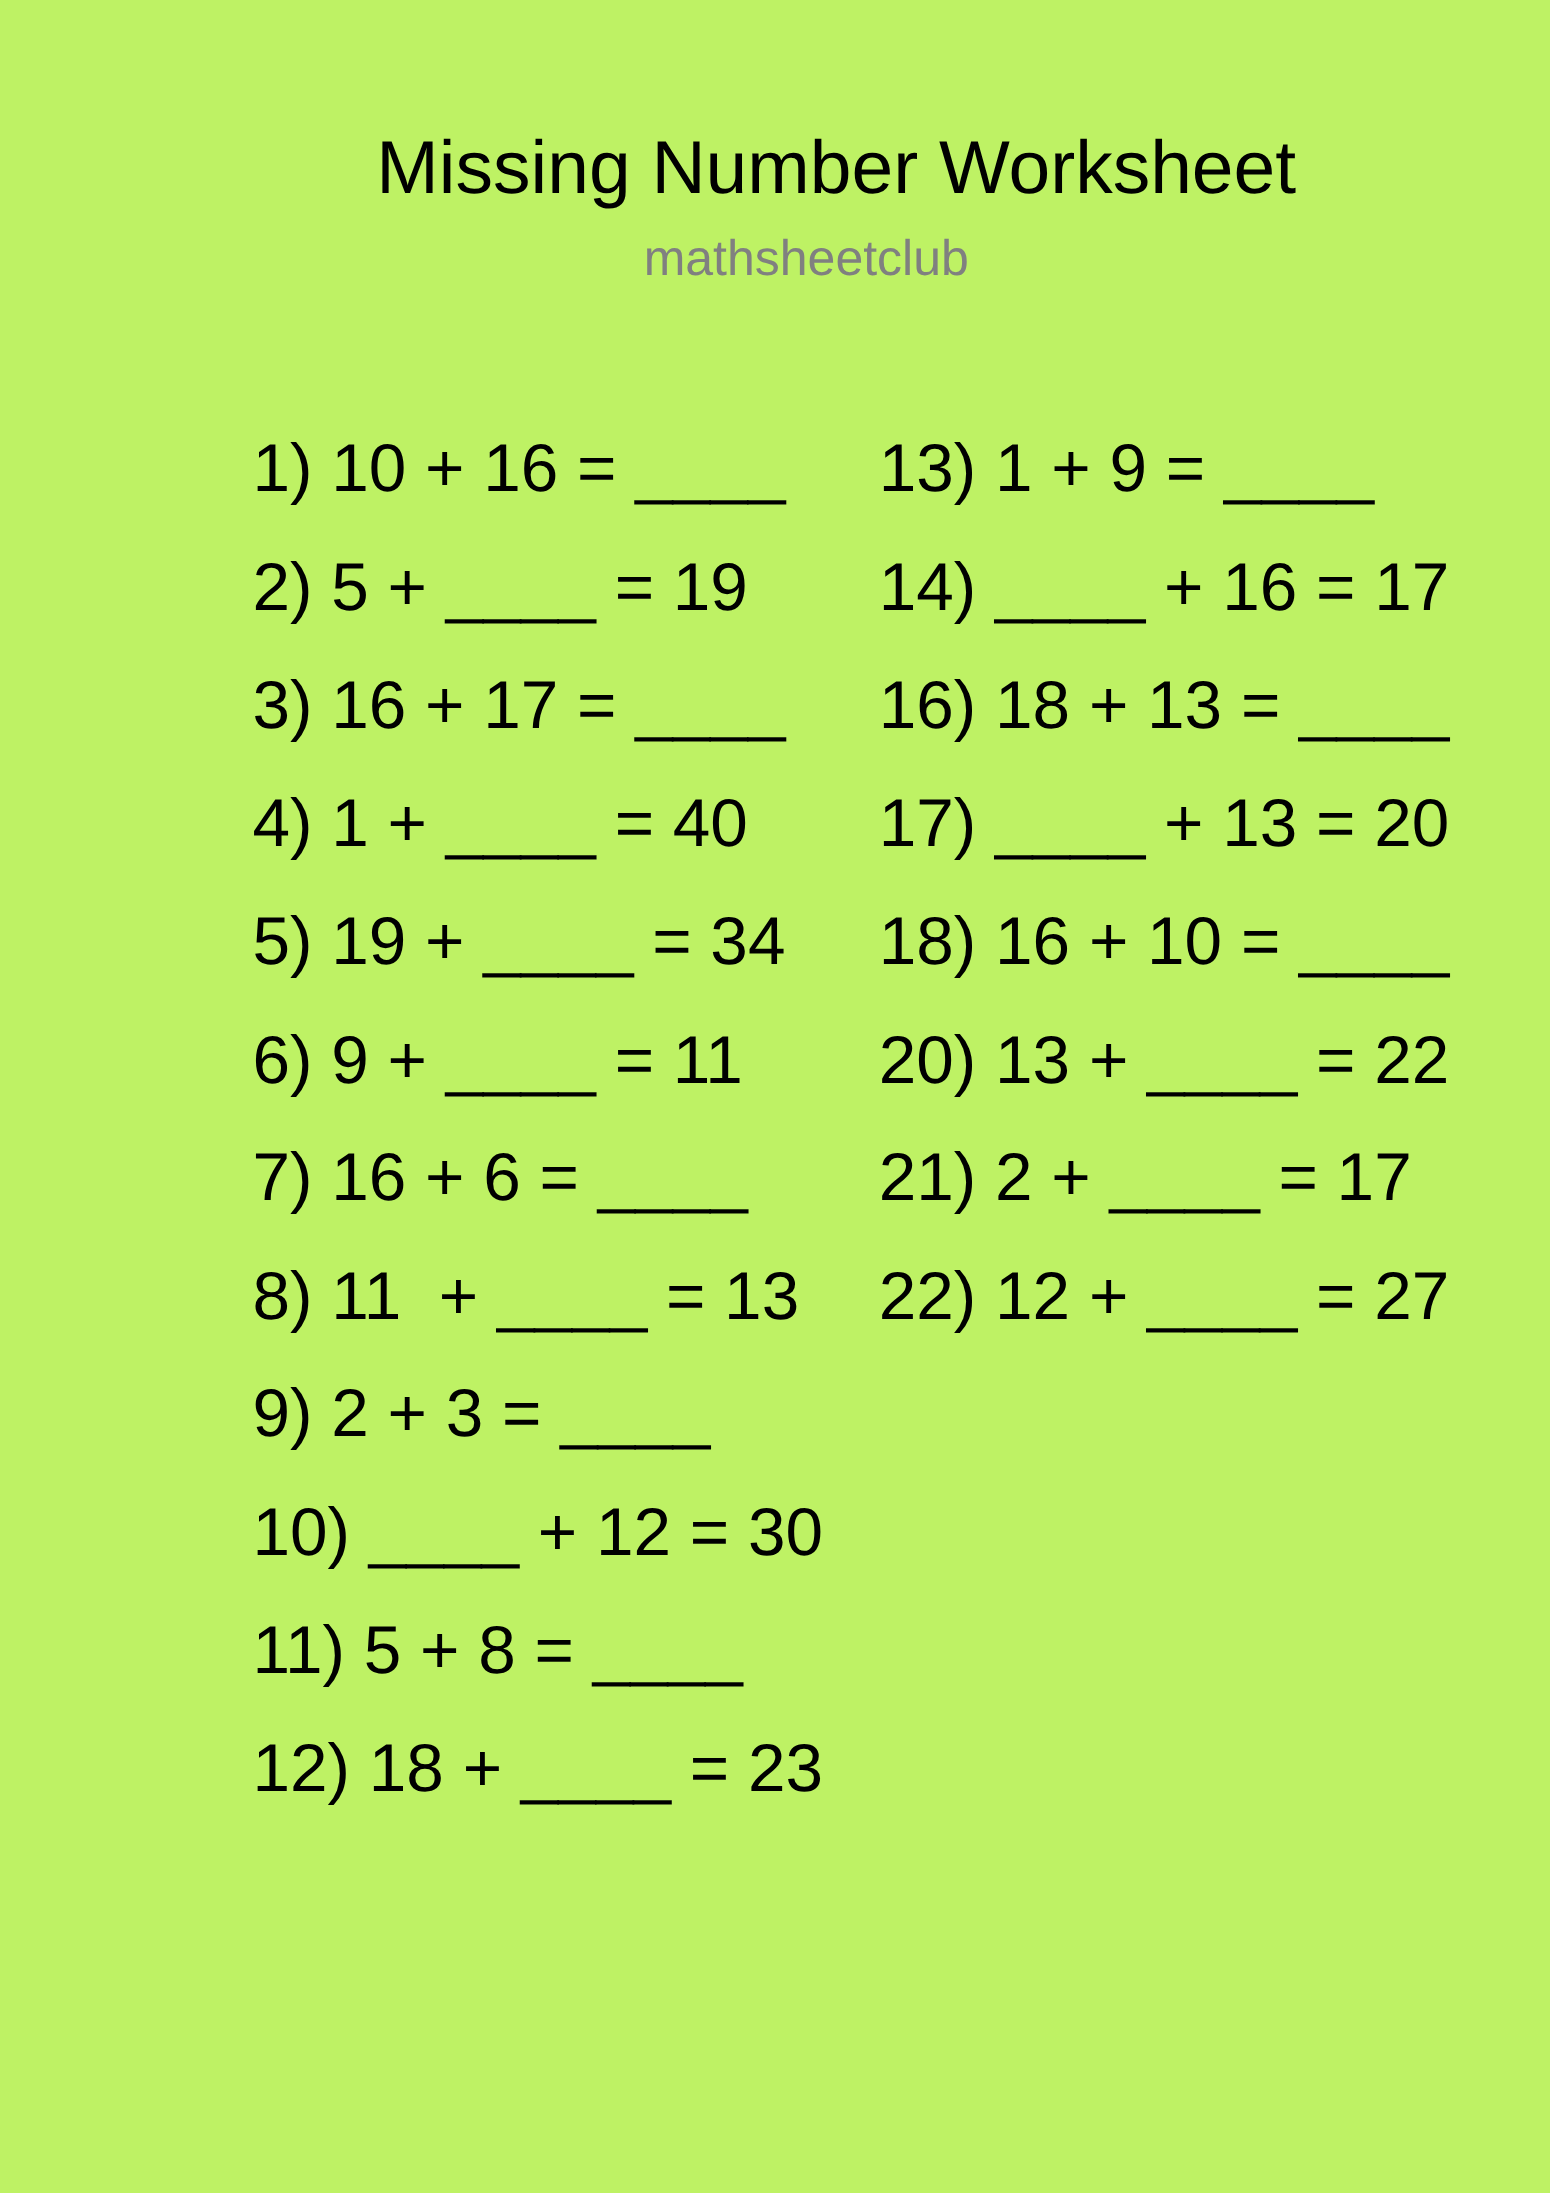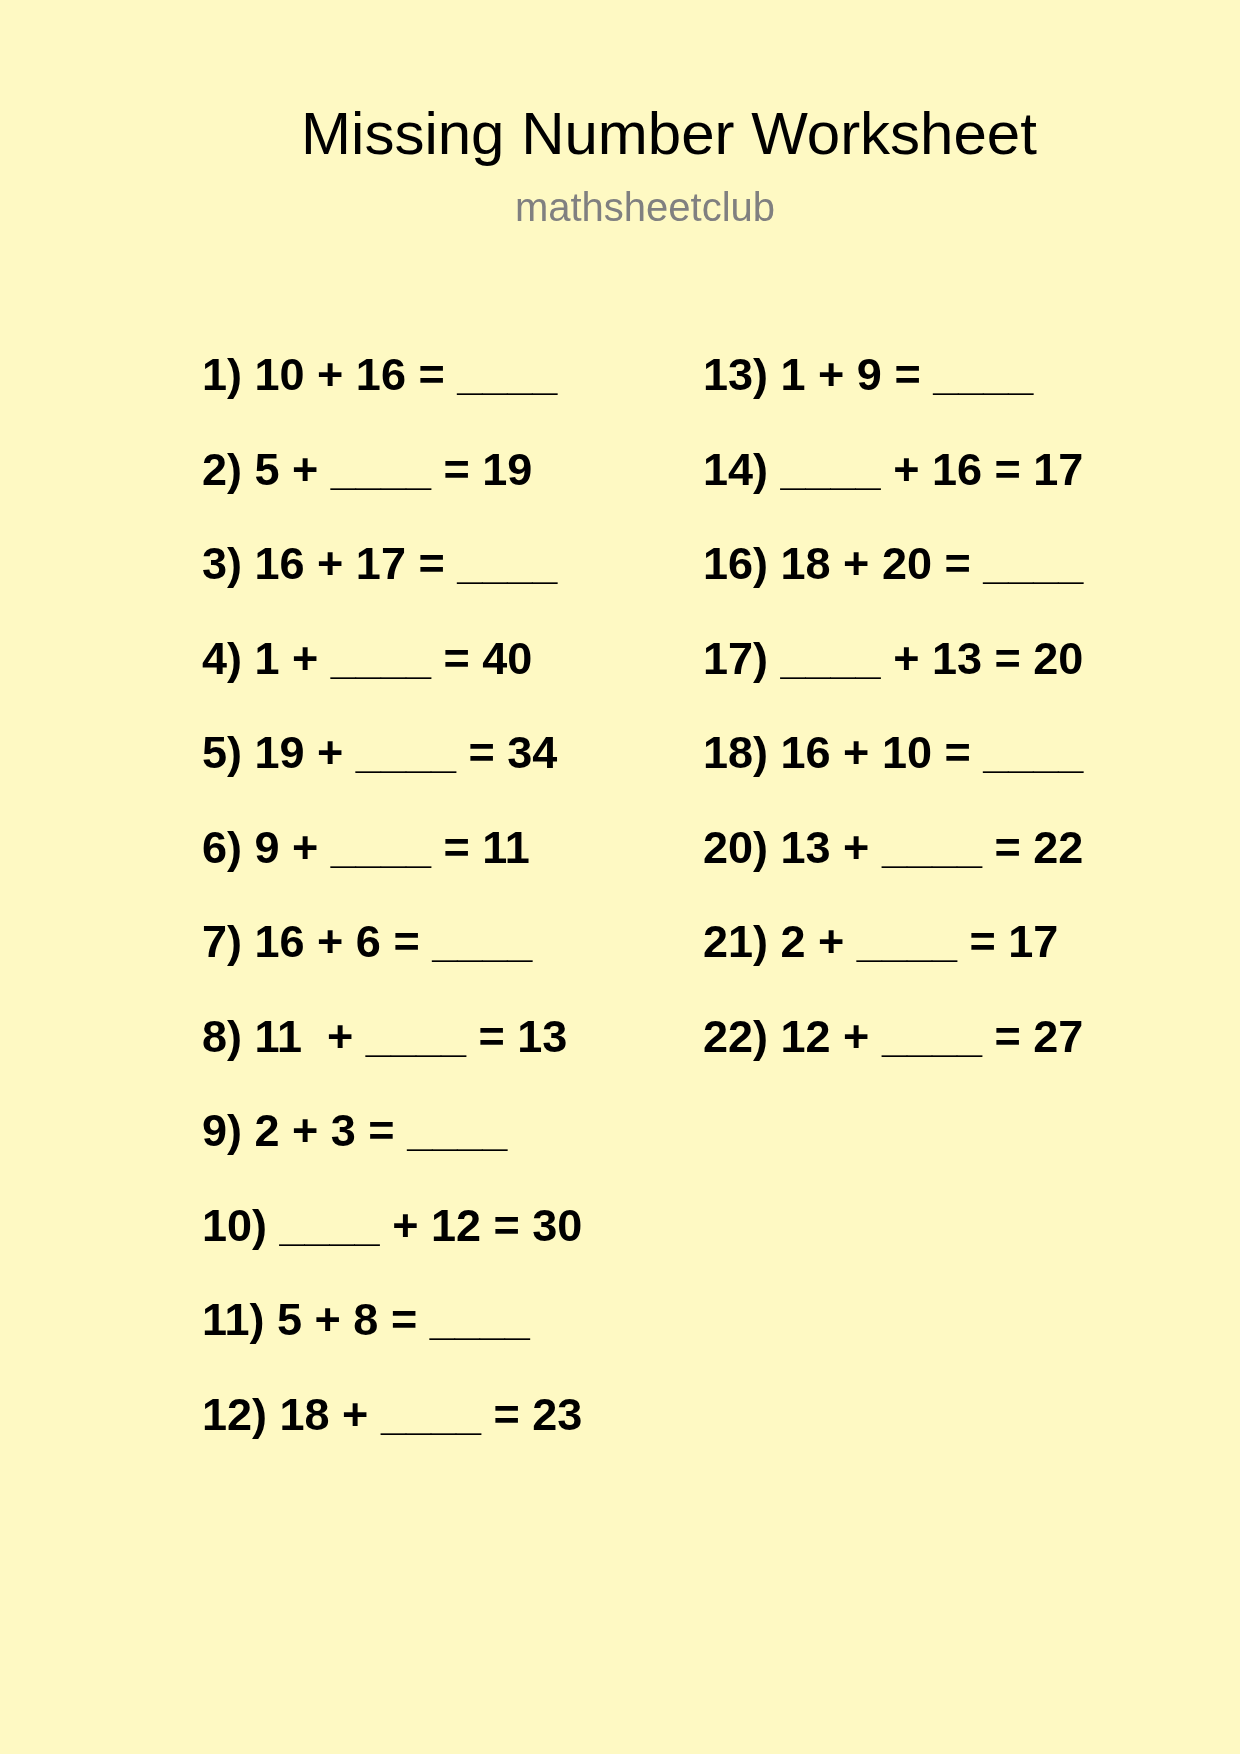--- a/index.html
+++ b/index.html
@@ -13,21 +13,21 @@
       position: relative;
       overflow: hidden;
       font-family: "Liberation Sans", sans-serif;
       color: #000000;
     }
     .page {
       position: absolute;
       left: 0; top: 0;
       width: 1240px;
       height: 1754px;
-      background: #fef9c3;
+      background: #bef264;
     }
     .title {
       position: absolute;
       left: 0;
       width: 1338px;
       top: 98px;
       text-align: center;
       font-size: 60px;
       line-height: 72px;
       white-space: pre;
@@ -45,25 +45,24 @@
       color: #808080;
     }
     .column {
       position: absolute;
       top: 349px;
     }
     .col-left { left: 202px; }
     .col-right { left: 703px; }
     .problem {
       height: 94.5px;
-      font-size: 45px;
+      font-size: 54px;
       line-height: 52px;
       white-space: pre;
       color: #000000;
-      font-weight: bold;
     }
   </style>
 </head>
 <body>
 
 <div class="page">
   <div class="title">Missing Number Worksheet</div>
   <div class="subtitle">mathsheetclub</div>
 
   <div class="column col-left">
@@ -77,20 +76,20 @@
     <div class="problem">8) 11  + ____ = 13</div>
     <div class="problem">9) 2 + 3 = ____</div>
     <div class="problem">10) ____ + 12 = 30</div>
     <div class="problem">11) 5 + 8 = ____</div>
     <div class="problem">12) 18 + ____ = 23</div>
   </div>
 
   <div class="column col-right">
     <div class="problem">13) 1 + 9 = ____</div>
     <div class="problem">14) ____ + 16 = 17</div>
-    <div class="problem">16) 18 + 20 = ____</div>
+    <div class="problem">16) 18 + 13 = ____</div>
     <div class="problem">17) ____ + 13 = 20</div>
     <div class="problem">18) 16 + 10 = ____</div>
     <div class="problem">20) 13 + ____ = 22</div>
     <div class="problem">21) 2 + ____ = 17</div>
     <div class="problem">22) 12 + ____ = 27</div>
   </div>
 </div>
 
 </body></html>

